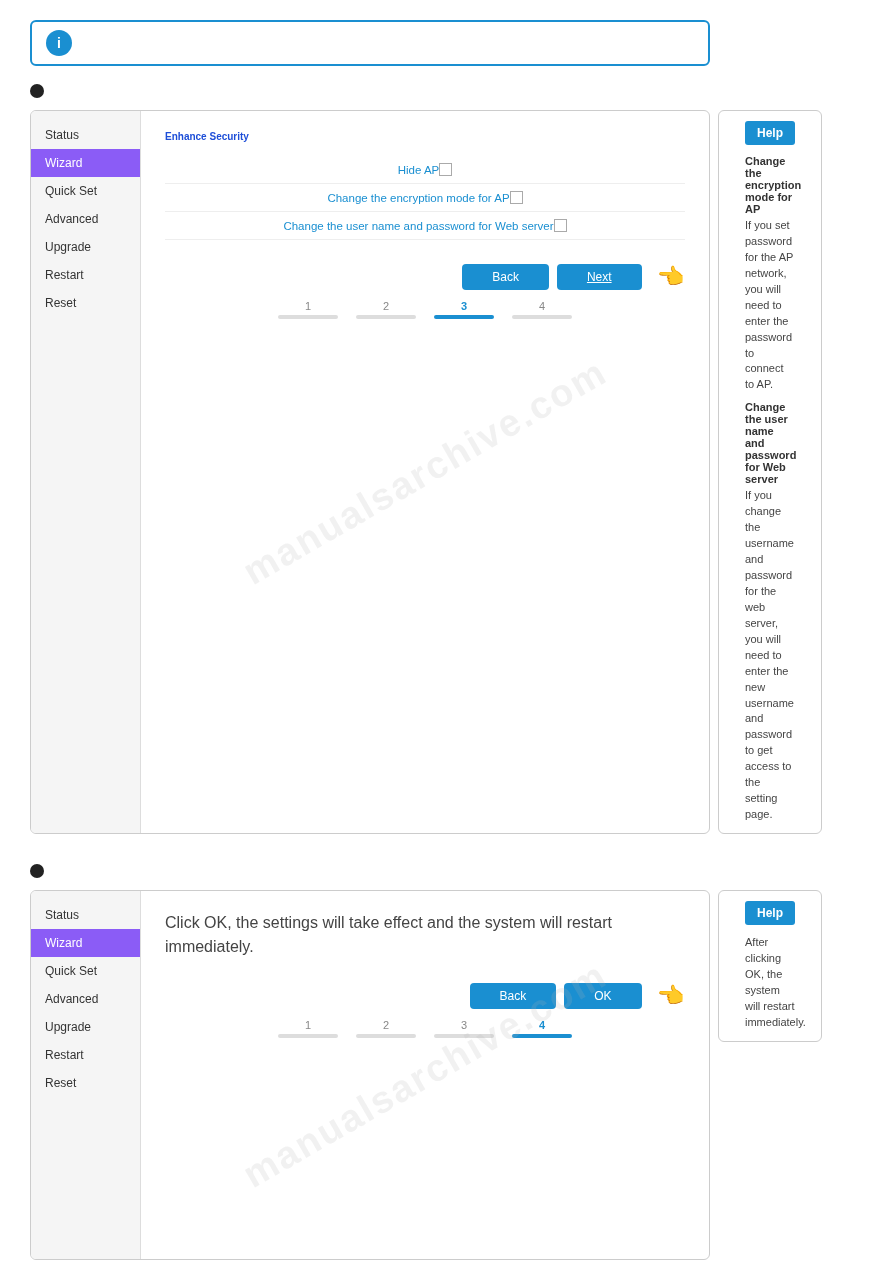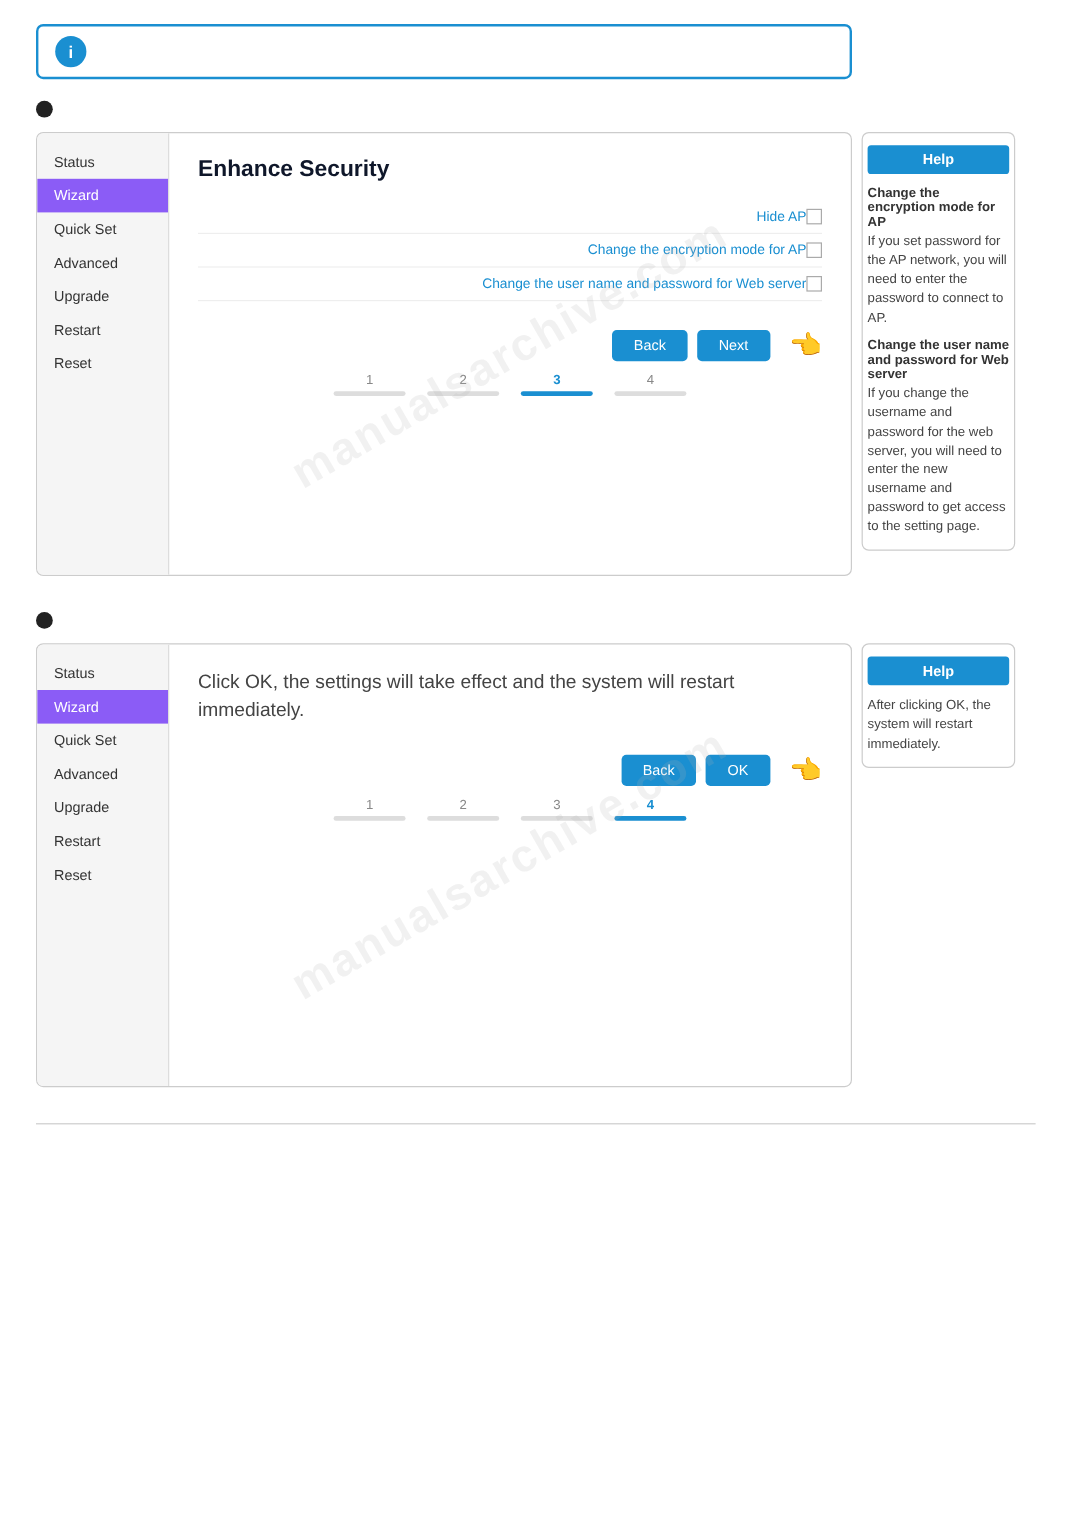--- a/index.html
+++ b/index.html
@@ -84,37 +84,37 @@
       color: #fff;
     }
 
     
     .content {
       flex: 1;
       padding: 20px 24px;
       position: relative;
     }
     .content-title {
-      color: #0f172a;
-      font-size: 19px;
+      color: #1d4ed8;
+      font-size: 10px;
       font-weight: bold;
       margin-bottom: 14px;
     }
     .content-desc {
       font-size: 11.5px;
       color: #444;
       margin-bottom: 16px;
       line-height: 1.5;
     }
 
     
     .checkbox-row {
       display: flex;
       align-items: center;
-      justify-content: flex-end;
+      justify-content: center;
       padding: 7px 0;
       border-bottom: 1px solid #eee;
       font-size: 11.5px;
     }
     .checkbox-row:last-of-type { border-bottom: none; }
     .checkbox-row a, .checkbox-row .row-label-link {
       color: #1a8fd1;
       text-decoration: none;
     }
     .checkbox-square {
@@ -127,34 +127,35 @@
 
     
     .buttons-row {
       display: flex;
       justify-content: flex-end;
       gap: 8px;
       margin-top: 24px;
       margin-bottom: 10px;
     }
     .btn {
-      padding: 6px 18px;
+      padding: 6px 30px;
       border: none;
       border-radius: 4px;
       font-size: 12px;
       cursor: pointer;
       font-weight: normal;
     }
     .btn-back {
       background: #1a8fd1;
       color: #fff;
     }
     .btn-next {
       background: #1a8fd1;
       color: #fff;
+      text-decoration: underline;
     }
     .btn-ok {
       background: #1a8fd1;
       color: #ffffff;
     }
 
     
     .steps-row {
       display: flex;
       align-items: center;
@@ -184,26 +185,26 @@
     
     .hand-icon {
       font-size: 22px;
       display: inline-block;
       margin-left: 8px;
       vertical-align: middle;
     }
 
     
     .help-panel {
-      width: 128px;
+      width: 104px;
       background: #fff;
       border: 1px solid #ccc;
       border-radius: 6px;
       margin-left: 8px;
-      padding: 10px 4px;
+      padding: 10px 26px;
       font-size: 11px;
       color: #333;
       align-self: flex-start;
     }
     .help-title {
       background: #1a8fd1;
       color: #fff;
       text-align: center;
       padding: 5px 0;
       border-radius: 3px;

